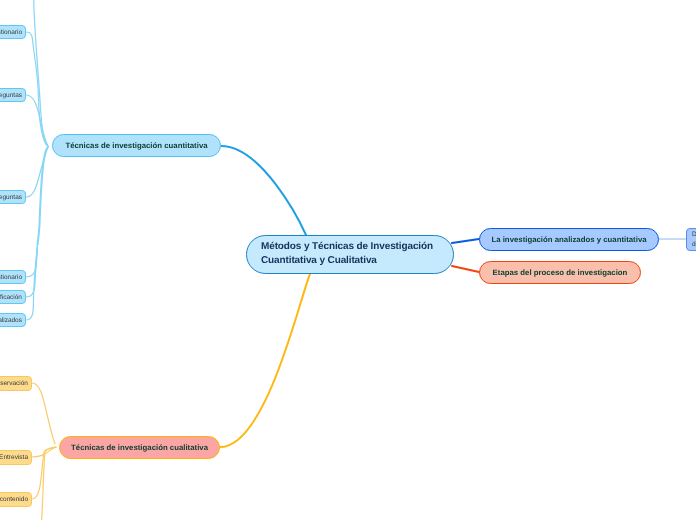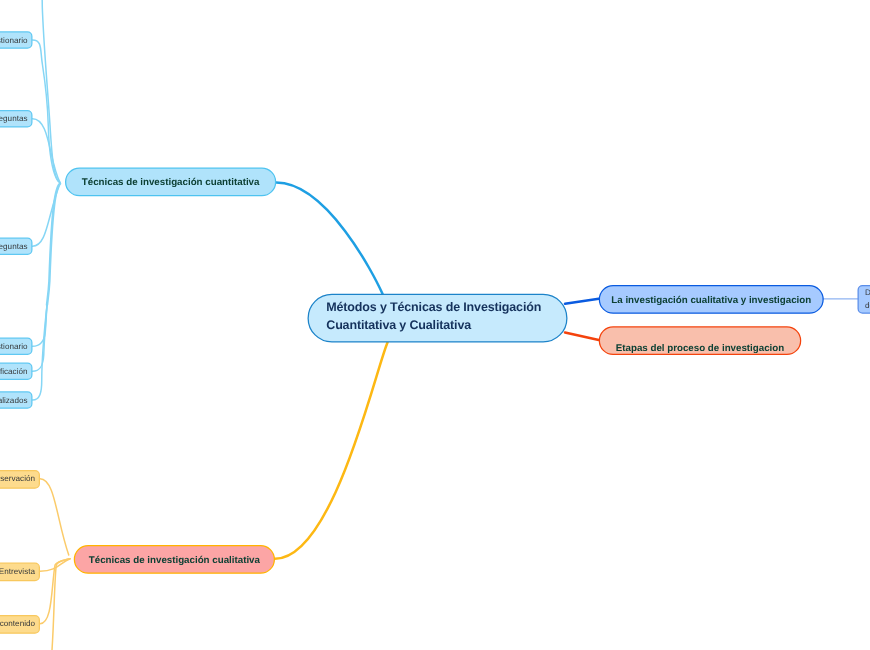--- a/index.html
+++ b/index.html
@@ -59,25 +59,25 @@
   <span>Técnicas de investigación cuantitativa</span>
 </div>
 
 <div class="node n-main" style="left:59px;top:436px;width:161px;height:23px;border-radius:12px;
             background:#fca5a5;border:1.4px solid #ffb300;">
   <span>Técnicas de investigación cualitativa</span>
 </div>
 
 <div class="node n-main" style="left:479px;top:227.6px;width:180px;height:23px;border-radius:12px;
             background:#a6caff;border:1.6px solid #0a5be0;">
-  <span>La investigación cualitativa y investigacion</span>
+  <span>La investigación analizados y cuantitativa</span>
 </div>
 
 <div class="node n-main" style="left:479px;top:260.6px;width:162px;height:23px;border-radius:12px;
-            background:#f9bfac;border:1.6px solid #f4430d;align-items:flex-end;">
+            background:#f9bfac;border:1.6px solid #f4430d;">
   <span>Etapas del proceso de investigacion</span>
 </div>
 
 <div class="node n-leaf" style="left:-16px;top:25px;width:42px;height:14px;border-radius:4px;
             background:#b0e3fb;border:1px solid #5fc8f2;">
   <span>Cuestionario</span>
 </div>
 <div class="node n-leaf" style="left:-34px;top:88px;width:60px;height:14px;border-radius:4px;
             background:#b0e3fb;border:1px solid #5fc8f2;">
   <span>Tipos de preguntas</span>

